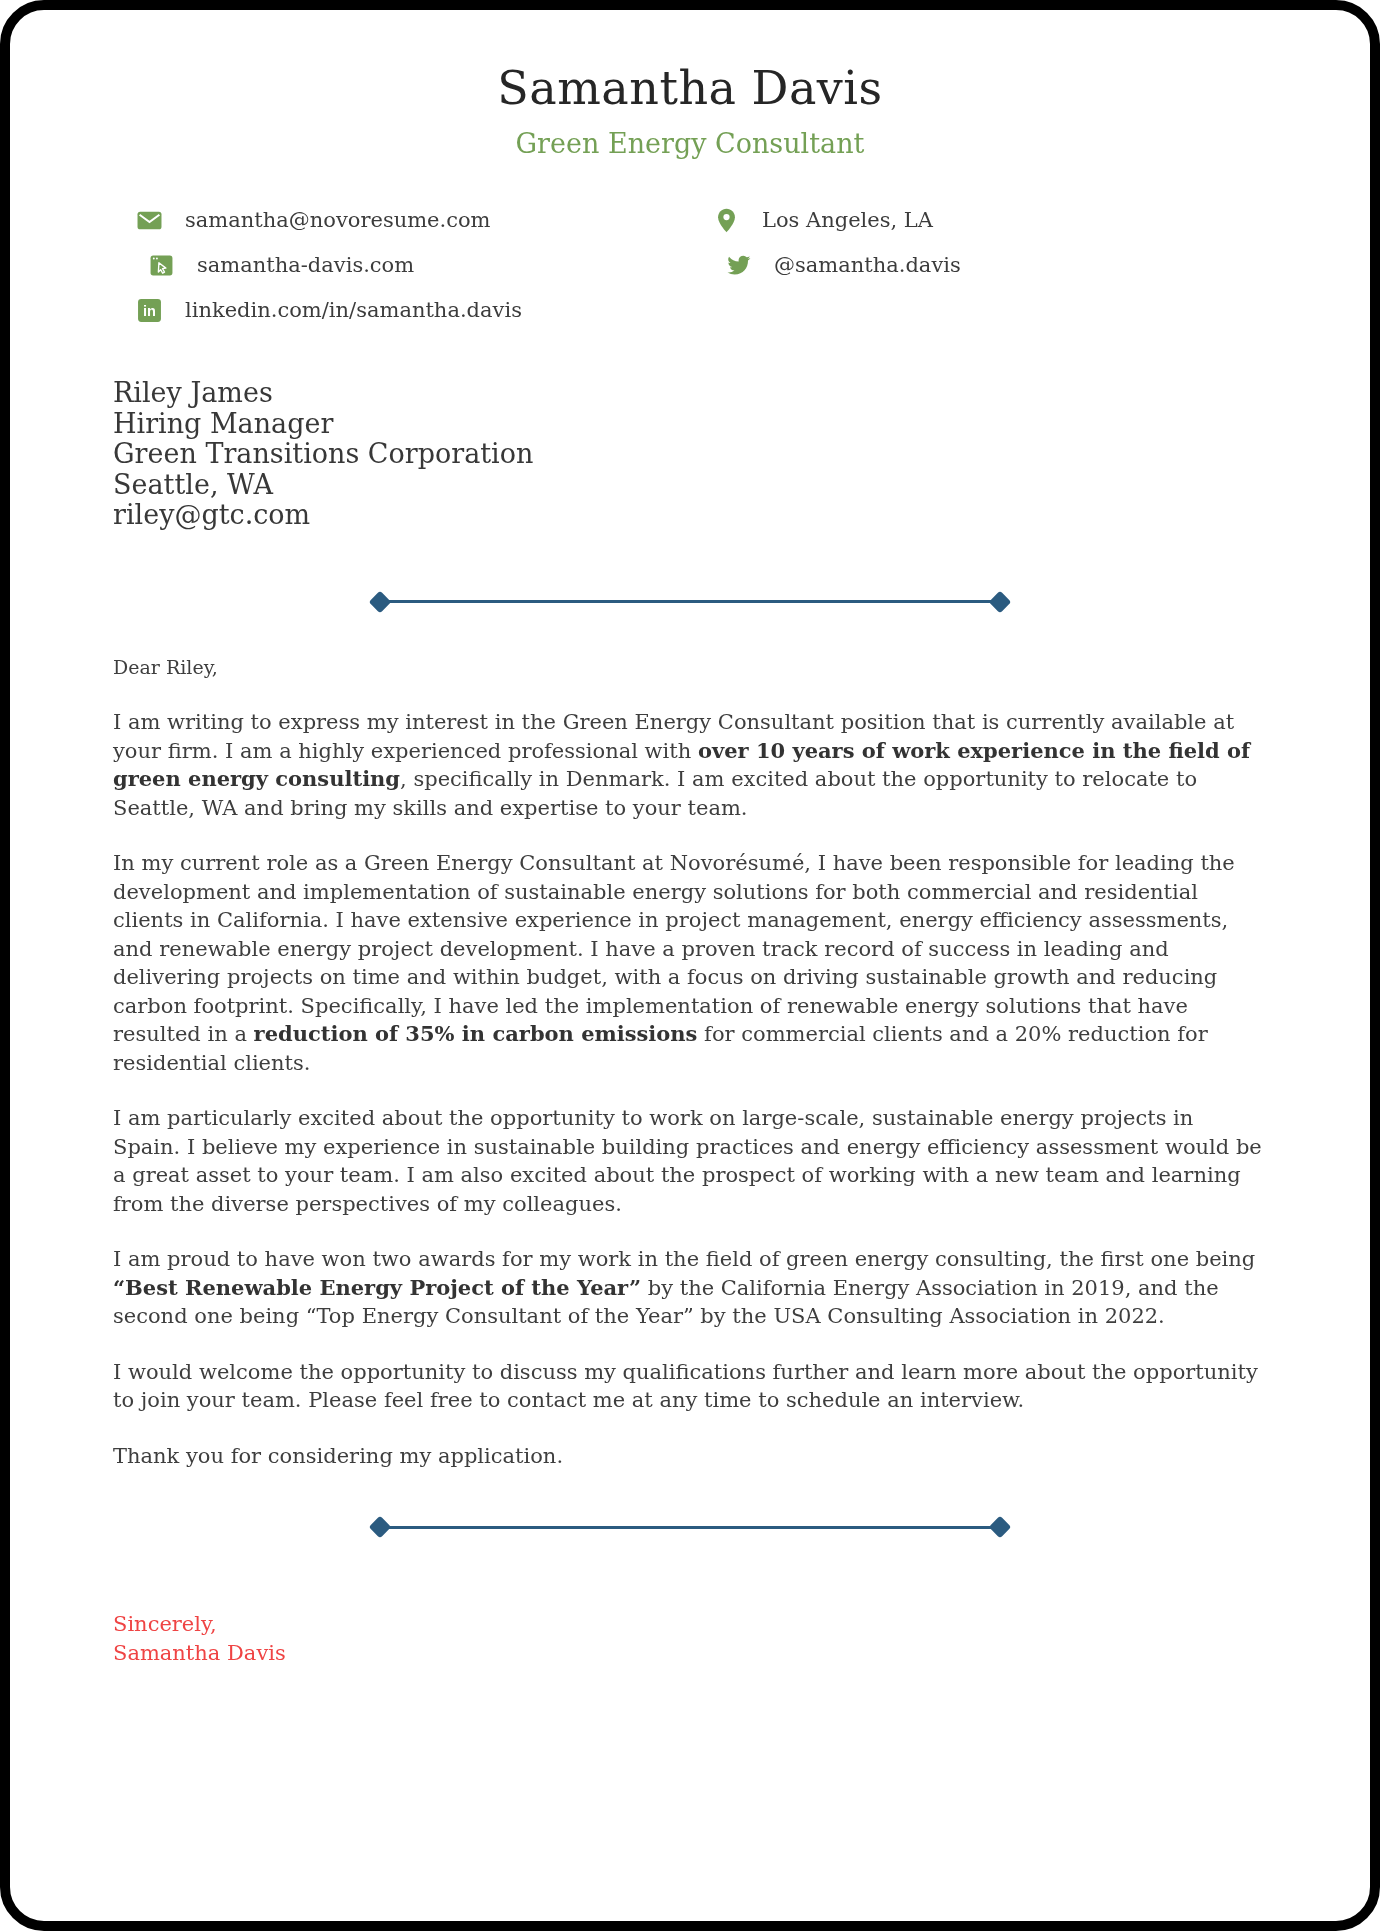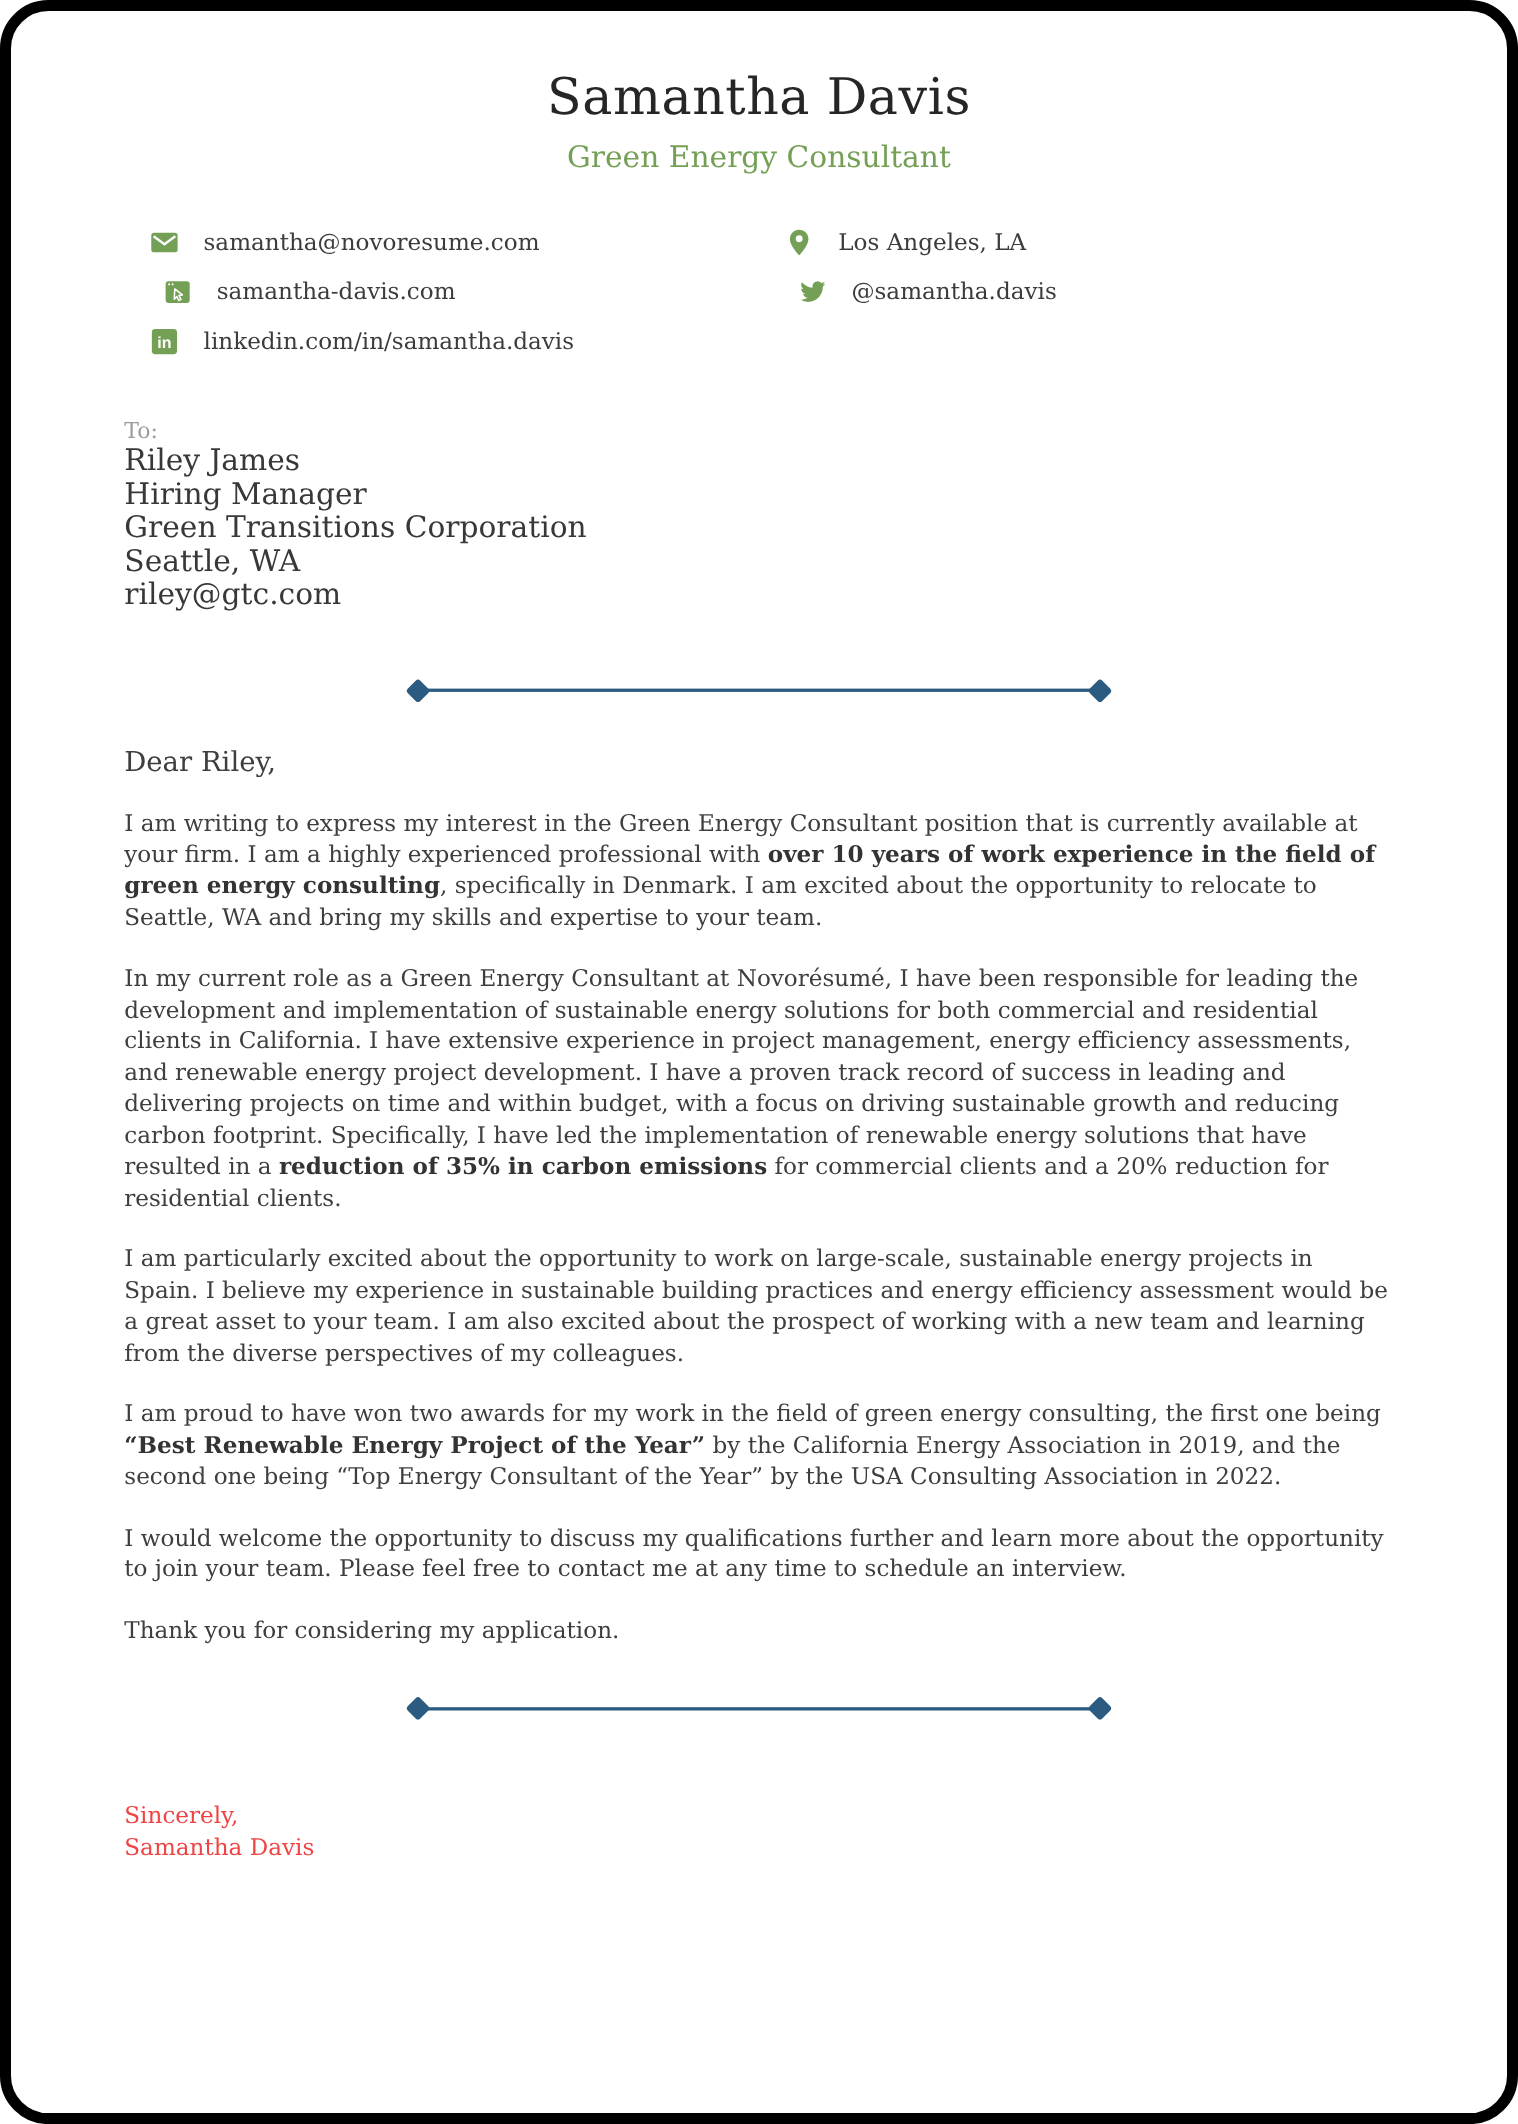--- a/index.html
+++ b/index.html
@@ -93,21 +93,21 @@
     flex: 1;
     height: 3px;
     background: var(--divider, #2b5b80);
     margin: 0 -4px;
   }
   .divider-1 { margin-top: 62px; }
   .divider-2 { margin-top: 48px; }
 
   
   .letter { color: #3e3e3e; }
-  .salutation { margin-top: 42px; font-size: 25px; line-height: 28.5px; }
+  .salutation { margin-top: 42px; font-size: 19px; line-height: 28.5px; }
   .letter p.para {
     margin: 27px 0 0 0;
     font-size: 21px;
     line-height: 28.5px;
     text-align: left;
   }
   .letter b { font-weight: bold; color: #333333; }
 
   .closing { margin-top: 74px; font-size: 21px; line-height: 28.5px; color: #ef4444; }
 </style>
@@ -171,21 +171,20 @@
             <rect x="1" y="1" width="22" height="22" rx="3"></rect>
             <text x="12" y="17.5" text-anchor="middle" font-size="14" font-weight="bold" fill="#fff" font-family="Liberation Sans, sans-serif">in</text>
           </svg>
       </span>
       <span>linkedin.com/in/samantha.davis</span>
     </div>
 
   </div>
 
   <div class="recipient">
-    <div class="to-label">To:</div>
     <div class="line">Riley James</div>
     <div class="line">Hiring Manager</div>
     <div class="line">Green Transitions Corporation</div>
     <div class="line">Seattle, WA</div>
     <div class="line">riley@gtc.com</div>
   </div>
 
   <div class="divider divider-1">
     <span class="diamond"></span>
     <span class="line"></span>

